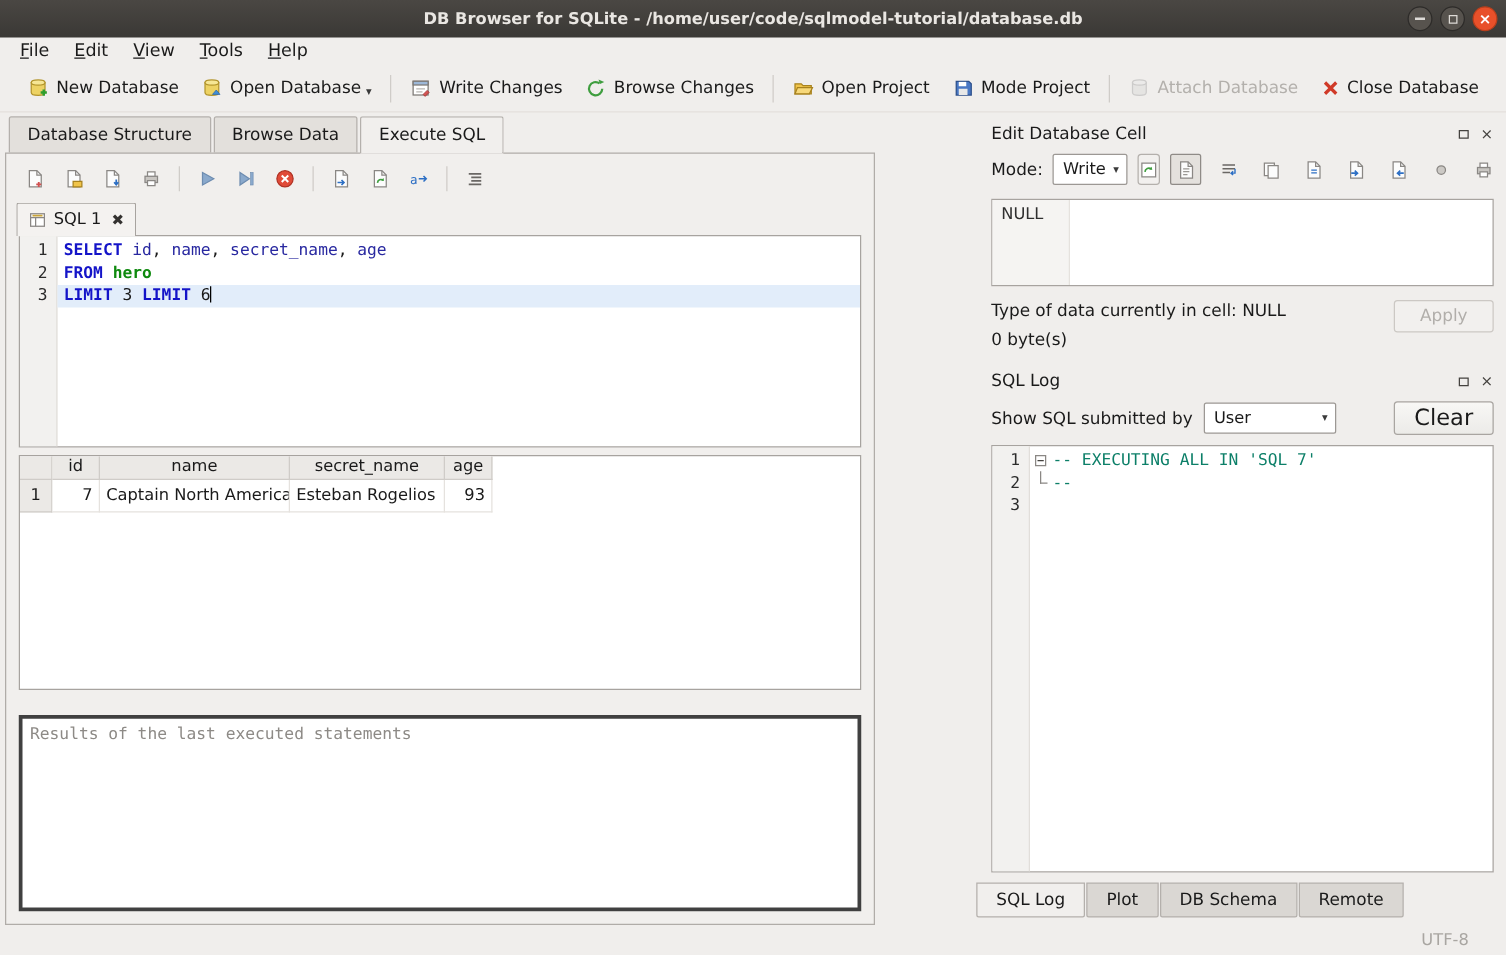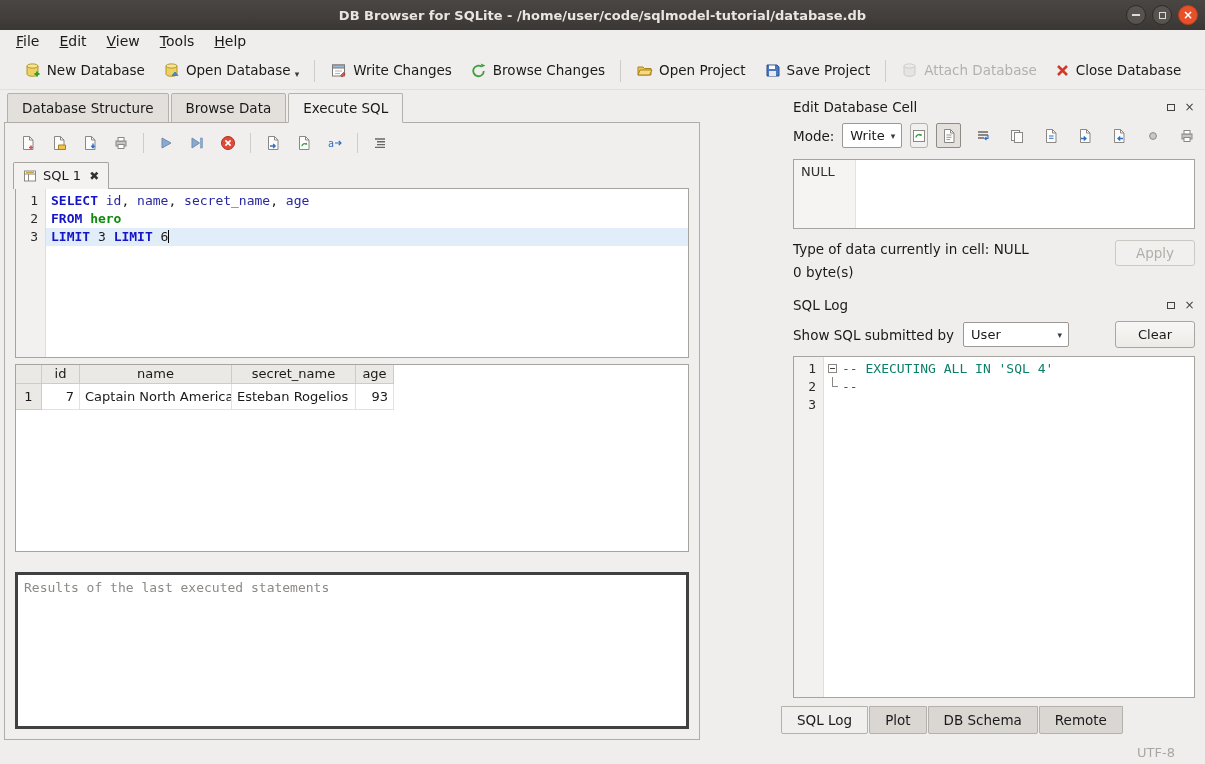--- a/index.html
+++ b/index.html
@@ -99,21 +99,21 @@
   .cell-edit { margin:11px 10px 0 13px; height:70px; border:1px solid #a7a39f; background:#fff; display:flex; flex:none; }
   .cell-null-strip { width:62px; background:#f5f4f2; border-right:1px solid #e5e2de; padding:4px 0 0 7px; color:#2f2f2f; font-size:13px; flex:none; }
 
   .cell-info { position:relative; margin:10px 10px 0 13px; height:50px; font-size:13.5px; flex:none; }
   .cell-type { position:absolute; top:2px; left:0; }
   .cell-size { position:absolute; top:25px; left:0; }
   .apply-btn { position:absolute; right:0; top:1px; width:80px; height:26px; background:#f2f0ee; border:1px solid #ccc8c4; border-radius:3px; color:#b1aeaa; font-size:13.5px; display:flex; align-items:center; justify-content:center; }
 
   .log-controls { display:flex; align-items:center; margin:8px 10px 0 13px; flex:none; }
   .log-controls .combo { margin-left:9px; }
-  .clear-btn { margin-left:auto; width:80px; height:27px; background:linear-gradient(#f8f7f5,#ecebe8); border:1px solid #a9a5a1; border-radius:3px; font-size:13px; display:flex; align-items:center; justify-content:center; color:#1a1a1a; }
+  .clear-btn { margin-left:auto; width:80px; height:27px; background:linear-gradient(#f8f7f5,#ecebe8); border:1px solid #a9a5a1; border-radius:3px; font-size:18px; display:flex; align-items:center; justify-content:center; color:#1a1a1a; }
 
   .log-editor { margin:8px 10px 0 13px; flex:1; border:1px solid #a7a39f; background:#fff; display:flex; font-family:"DejaVu Sans Mono","Liberation Mono",monospace; font-size:13px; min-height:0; }
   .log-gutter { width:30px; background:#f2f1ef; border-right:1px solid #e1deda; color:#2b2b2b; text-align:right; padding-top:3px; flex:none; }
   .log-gutter .ln { height:18px; line-height:18px; padding-right:7px; }
   .log-code { flex:1; padding-top:3px; min-width:0; }
   .log-line { height:18px; line-height:18px; display:flex; position:relative; }
   .fold-cell { width:18px; flex:none; position:relative; }
   .foldbox { position:absolute; left:4px; top:4px; width:9px; height:9px; border:1px solid #8a8784; background:#fff; }
   .foldbox::after { content:""; position:absolute; left:1px; right:1px; top:3px; height:1px; background:#44423f; }
   .fold-l { position:absolute; left:8px; top:-1px; width:6px; height:10px; border-left:1px solid #8a8784; border-bottom:1px solid #8a8784; }
@@ -210,21 +210,21 @@
       <span class="tlabel">Open Project</span>
     </div>
     <div class="tbtn">
       <span>
           <svg width="17" height="17" viewBox="0 0 17 17">
             <path d="M3 3h10l2 2v9H3z" fill="#4a78c4" stroke="#2c4f8a"></path>
             <rect x="5" y="3.5" width="6" height="3.5" fill="#fff"></rect>
             <rect x="5" y="9" width="7" height="5" fill="#e8e8e8"></rect>
           </svg>
         </span>
-      <span class="tlabel">Save Project</span>
+      <span class="tlabel">Mode Project</span>
     </div>
     <div class="tsep"></div>
     <div class="tbtn disabled">
       <span>
           <svg width="17" height="17" viewBox="0 0 17 17">
             <path d="M3 4v8c0 1.4 2.5 2.3 5.5 2.3S14 13.4 14 12V4z" fill="#dbd8d4" stroke="#a5a19d"></path>
             <ellipse cx="8.5" cy="4" rx="5.5" ry="2.1" fill="#e9e6e2" stroke="#a5a19d"></ellipse>
           </svg>
         </span>
       <span class="tlabel">Attach Database</span>
@@ -492,21 +492,21 @@
         <div class="log-gutter">
             <div class="ln">1</div>
             <div class="ln">2</div>
             <div class="ln">3</div>
           </div>
         <div class="log-code">
             <div class="log-line">
               <span class="fold-cell">
                 <span class="foldbox"></span>
               </span>
-              <span class="log-text">-- EXECUTING ALL IN 'SQL 4'</span>
+              <span class="log-text">-- EXECUTING ALL IN 'SQL 7'</span>
             </div>
             <div class="log-line">
               <span class="fold-cell">
                 <span class="fold-l"></span>
               </span>
               <span class="log-text">--</span>
             </div>
             <div class="log-line">
               <span class="fold-cell"></span>
               <span class="log-text"></span>

